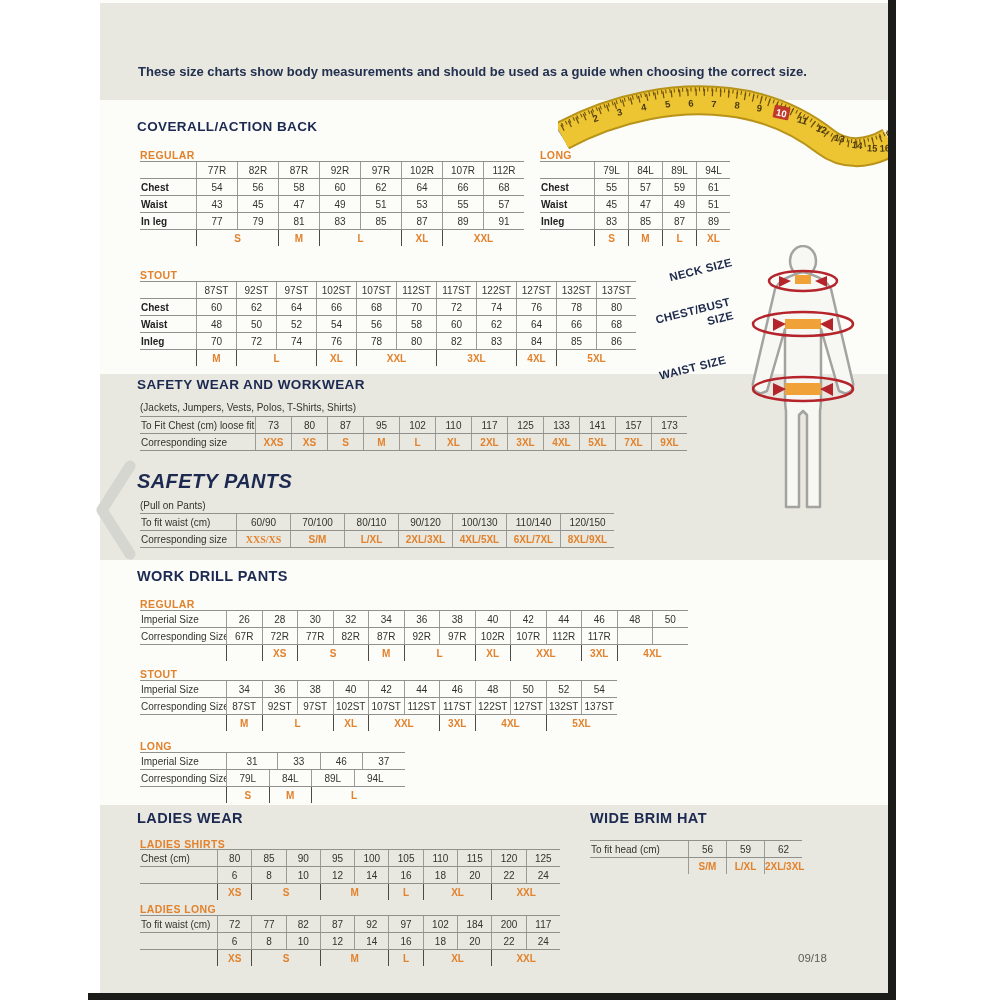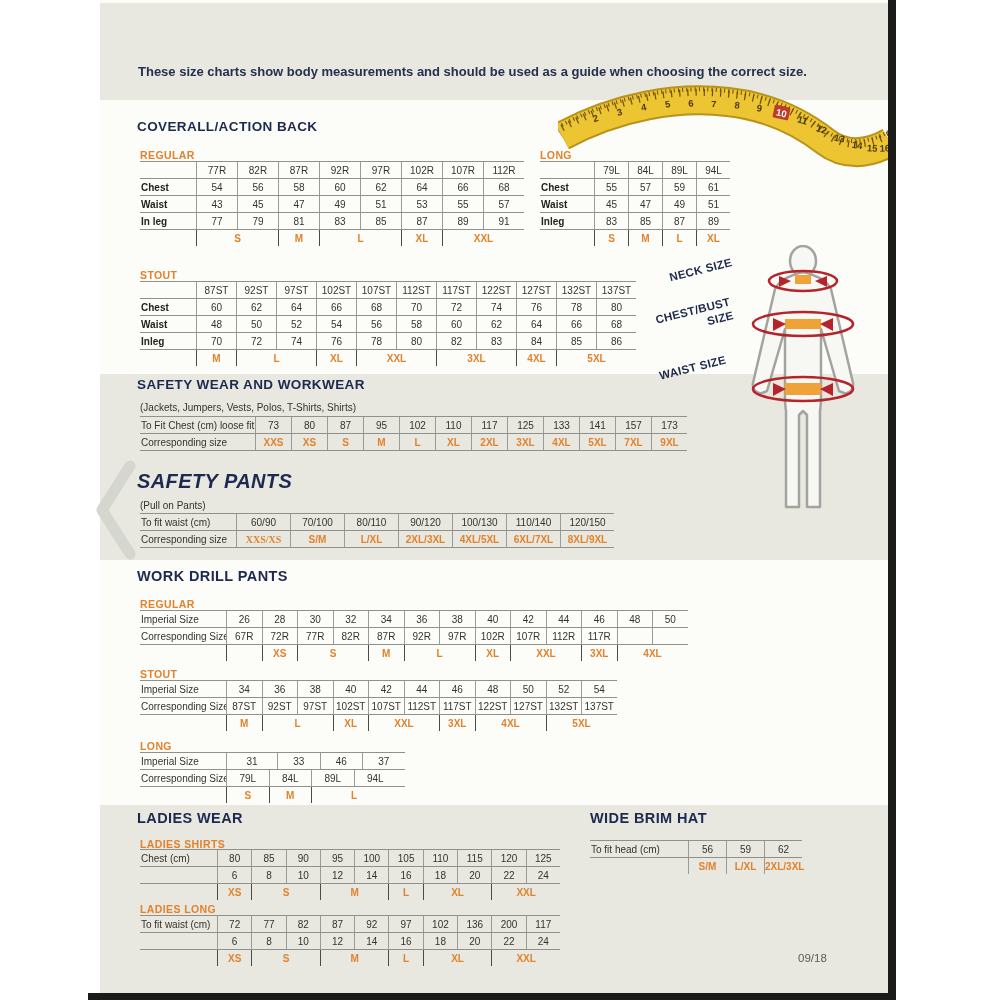--- a/index.html
+++ b/index.html
@@ -487,21 +487,21 @@
   <div class="tbl" style="left:140px;top:915px;">
       <div class="trow first">
         <div class="lc" style="width: 77px;">To fit waist (cm)</div>
         <div class="vc" style="width: 34.3px;">72</div>
         <div class="vc" style="width: 34.3px;">77</div>
         <div class="vc" style="width: 34.3px;">82</div>
         <div class="vc" style="width: 34.3px;">87</div>
         <div class="vc" style="width: 34.3px;">92</div>
         <div class="vc" style="width: 34.3px;">97</div>
         <div class="vc" style="width: 34.3px;">102</div>
-        <div class="vc" style="width: 34.3px;">136</div>
+        <div class="vc" style="width: 34.3px;">184</div>
         <div class="vc" style="width: 34.3px;">200</div>
         <div class="vc" style="width: 34.3px;">117</div>
       </div>
       <div class="trow">
         <div class="lc" style="width: 77px;"></div>
         <div class="vc" style="width: 34.3px;">6</div>
         <div class="vc" style="width: 34.3px;">8</div>
         <div class="vc" style="width: 34.3px;">10</div>
         <div class="vc" style="width: 34.3px;">12</div>
         <div class="vc" style="width: 34.3px;">14</div>

